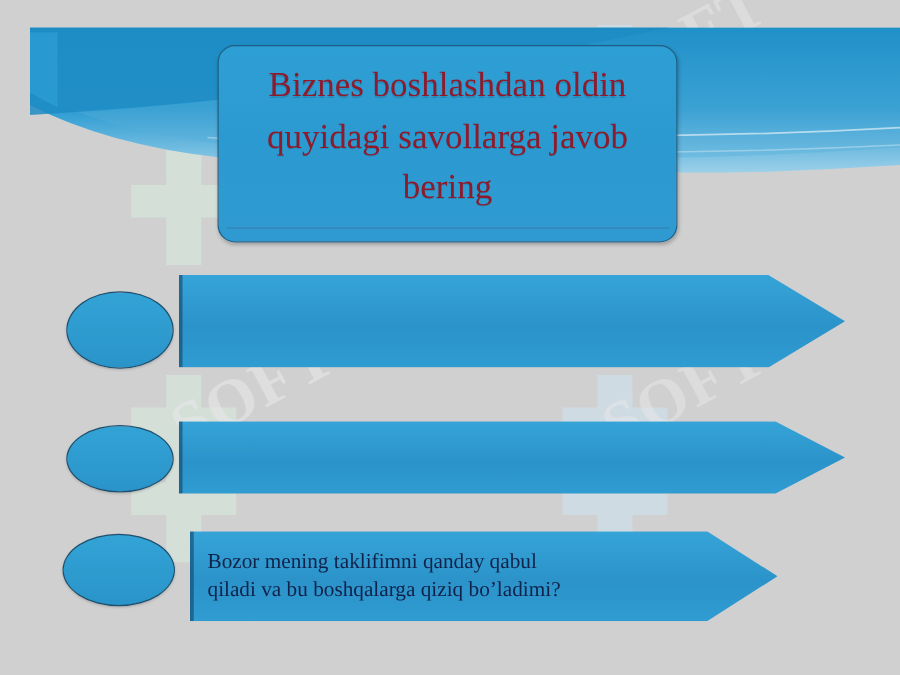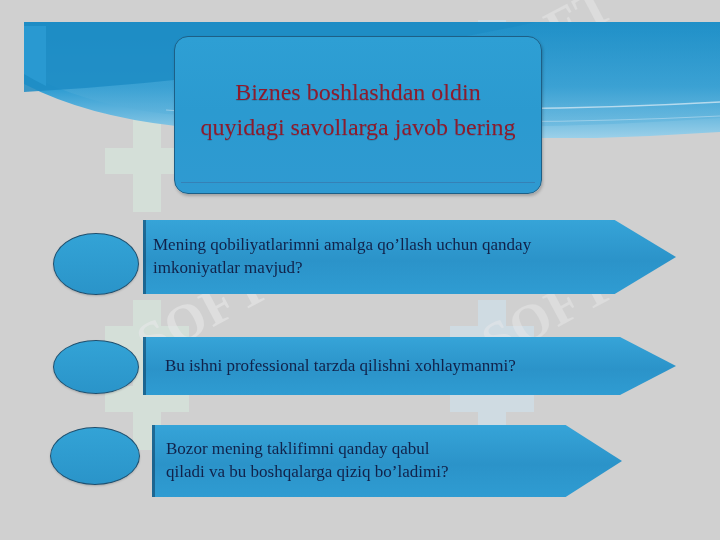--- a/index.html
+++ b/index.html
@@ -80,21 +80,21 @@
     left: 6px;
     right: 6px;
     bottom: 10px;
     height: 1px;
     background: rgba(60,110,160,0.55);
   }
   .title-text {
     text-align: center;
     color: #8e1b2c;
     font-family: "Liberation Serif", serif;
-    font-size: 24px;
+    font-size: 28px;
     line-height: 1.45;
     text-shadow: 0 1px 0 rgba(0,0,0,0.12);
     padding-bottom: 10px;
     white-space: pre-line;
   }
 
   
   .ellipse {
     position: absolute;
     background: linear-gradient(180deg, #33a3d6 0%, #2a94c9 100%);
@@ -220,27 +220,24 @@
     <div class="title-text">Biznes boshlashdan oldin
 quyidagi savollarga javob bering</div>
   </div>
 
   <div class="ellipse" style="left:53px; top:233px; width:84px; height:60px;"></div>
   <div class="ellipse" style="left:53px; top:340px; width:84px; height:52px;"></div>
   <div class="ellipse" style="left:50px; top:427px; width:88px; height:56px;"></div>
 
   <div class="arrow a1">
     <span class="edge"></span>
-    <span class="arrow-text">Mening qobiliyatlarimni amalga qo’llash uchun qanday
-imkoniyatlar mavjud?</span>
   </div>
 
   <div class="arrow a2">
     <span class="edge"></span>
-    <span class="arrow-text">Bu ishni professional tarzda qilishni xohlaymanmi?</span>
   </div>
 
   <div class="arrow a3">
     <span class="edge"></span>
     <span class="arrow-text">Bozor mening taklifimni qanday qabul
 qiladi va bu boshqalarga qiziq bo’ladimi?</span>
   </div>
 
 </div>
 

